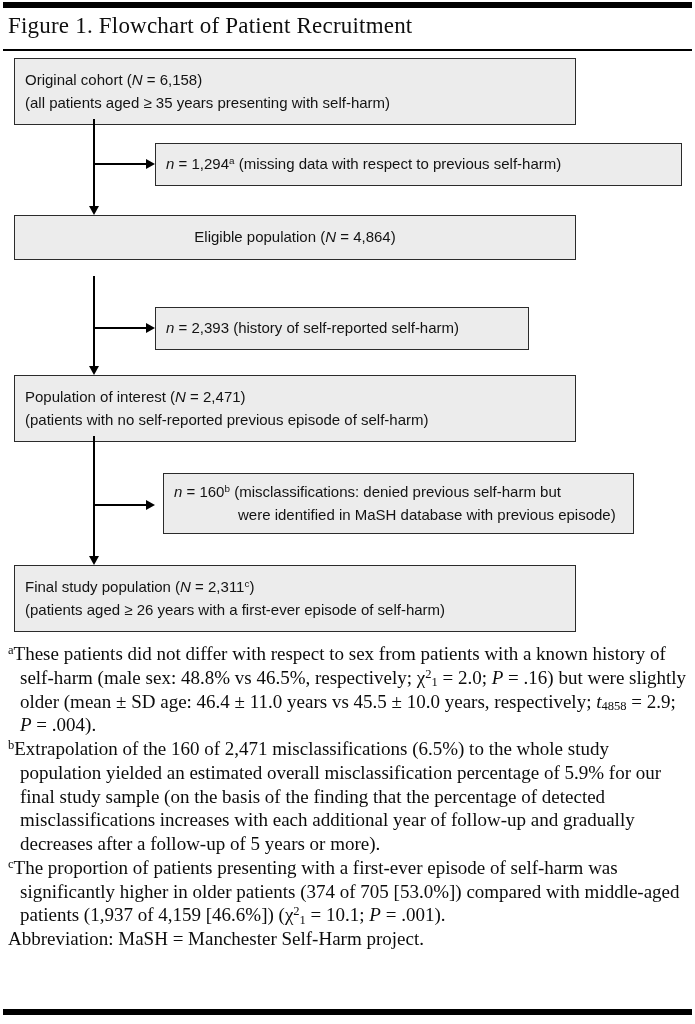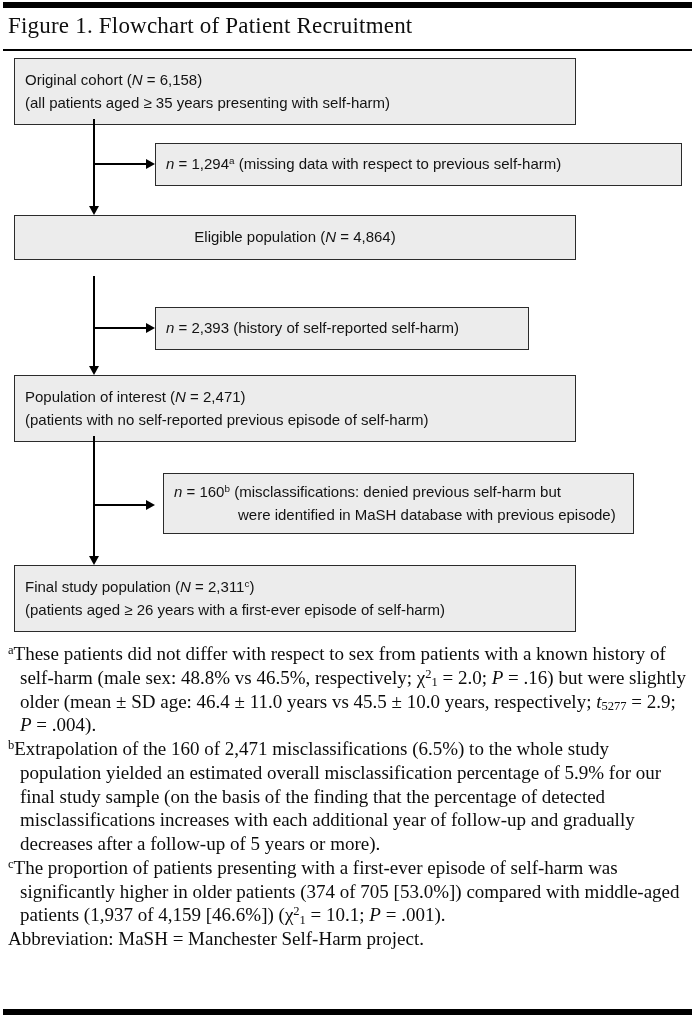--- a/index.html
+++ b/index.html
@@ -92,21 +92,21 @@
     </div>
 
     <div class="box main" style="top: 509px; left: 14px; width: 562px; background: rgb(236, 236, 236); border-color: rgb(43, 43, 43);">
       <div>Final study population (<i>N</i> = 2,311<sup>c</sup>)</div>
       <div>(patients aged ≥ 26 years with a first-ever episode of self-harm)</div>
     </div>
 
   </div>
 
   <div class="fnotes">
-    <p><sup>a</sup>These patients did not differ with respect to sex from patients with a known history of self-harm (male sex: 48.8% vs 46.5%, respectively; χ<sup>2</sup><sub>1</sub> = 2.0; <i>P</i> = .16) but were slightly older (mean ± SD age: 46.4 ± 11.0 years vs 45.5 ± 10.0 years, respectively; <i>t</i><sub>5277</sub> = 2.9; <i>P</i> = .004).</p>
+    <p><sup>a</sup>These patients did not differ with respect to sex from patients with a known history of self-harm (male sex: 48.8% vs 46.5%, respectively; χ<sup>2</sup><sub>1</sub> = 2.0; <i>P</i> = .16) but were slightly older (mean ± SD age: 46.4 ± 11.0 years vs 45.5 ± 10.0 years, respectively; <i>t</i><sub>4858</sub> = 2.9; <i>P</i> = .004).</p>
     <p><sup>b</sup>Extrapolation of the 160 of 2,471 misclassifications (6.5%) to the whole study population yielded an estimated overall misclassification percentage of 5.9% for our final study sample (on the basis of the finding that the percentage of detected misclassifications increases with each additional year of follow-up and gradually decreases after a follow-up of 5 years or more).</p>
     <p><sup>c</sup>The proportion of patients presenting with a first-ever episode of self-harm was significantly higher in older patients (374 of 705 [53.0%]) compared with middle-aged patients (1,937 of 4,159 [46.6%]) (χ<sup>2</sup><sub>1</sub> = 10.1; <i>P</i> = .001).</p>
     <p>Abbreviation: MaSH = Manchester Self-Harm project.</p>
   </div>
 
   <div class="rule-thick rule-bottom"></div>
 
 </div>
 
 </body></html>

